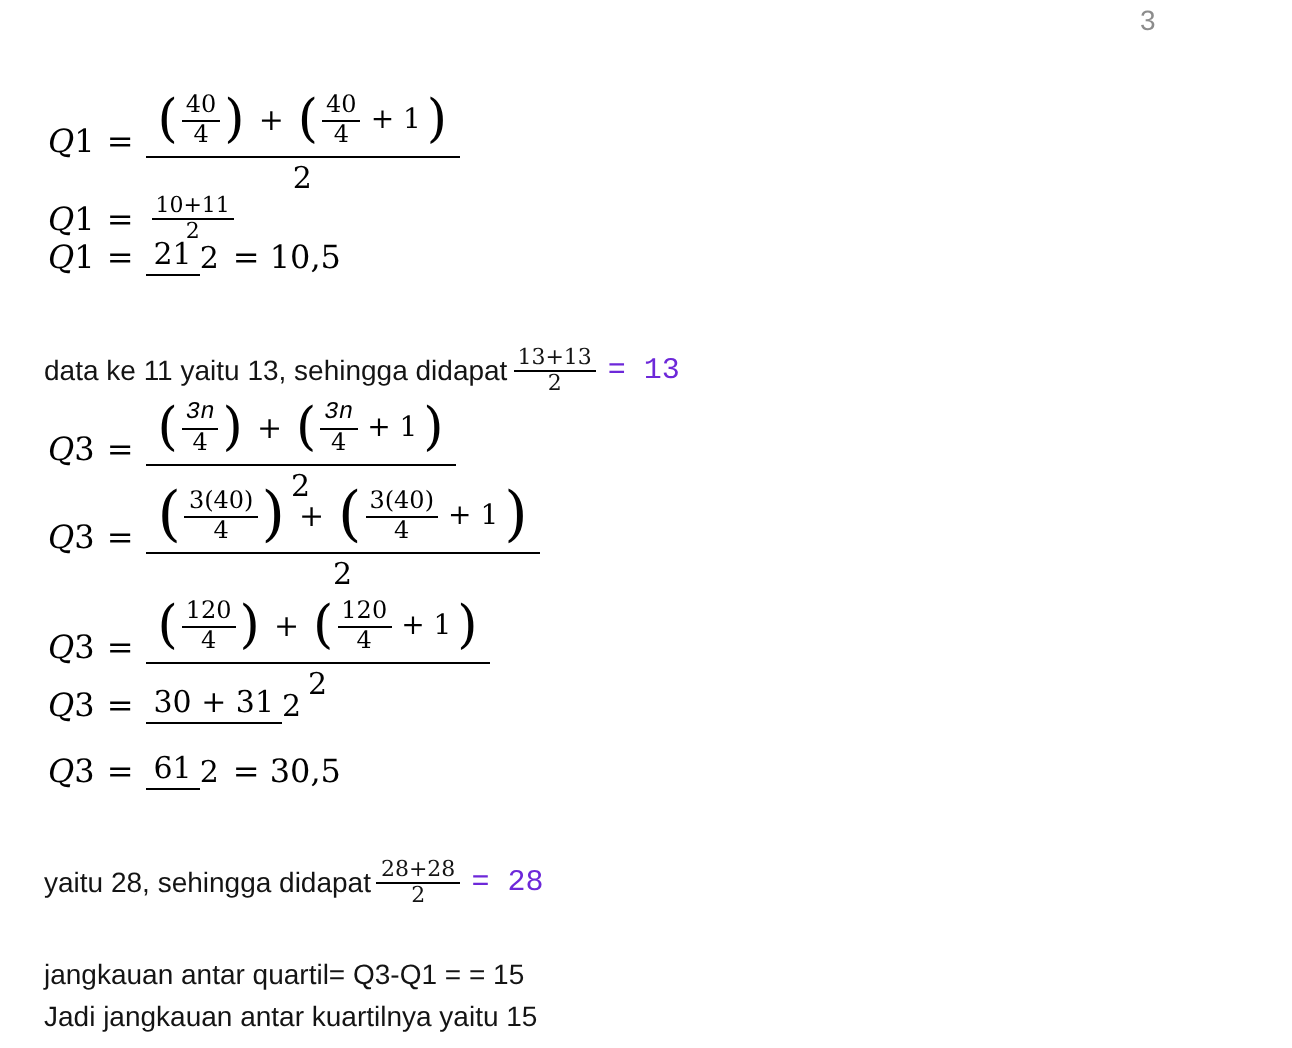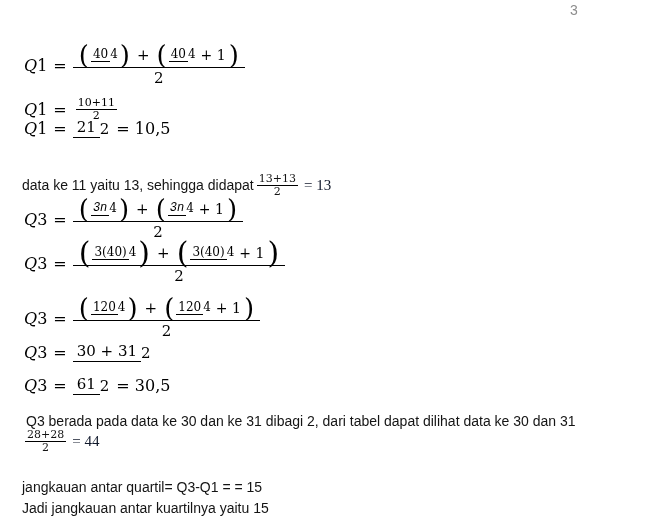--- a/index.html
+++ b/index.html
@@ -16,21 +16,21 @@
   .var { font-style:italic; }
   .eq { margin:0 6px; }
   .res { margin-left:7px; }
 
   
   .bigfrac { display:inline-flex; flex-direction:column; align-items:center; }
   .bnum { display:flex; align-items:center; border-bottom:1px solid #000; padding:2px 5px 3px; }
   .bden { font-size:15px; padding-top:1px; }
 
   
-  .ifrac { display:inline-flex; flex-direction:row; align-items:center;
+  .ifrac { display:inline-flex; flex-direction:column; align-items:center;
            font-size:12px; line-height:1.15; margin:0 1px; }
   .ifrac .n { border-bottom:1px solid #000; padding:0 2px; }
   .ifrac .d { padding-top:0px; }
 
   .bp { font-size:26px; line-height:0; padding:0 1px; font-weight:400; }
   #blk-q3b .bp { font-size:30px; }
   .plus { margin:0 6px; font-size:15px; }
   .suf { margin:0 2px 0 4px; font-size:14px; }
 
   
@@ -43,21 +43,21 @@
 
   
   .sfrac { display:inline-flex; flex-direction:column; align-items:center;
            font-family:"DejaVu Serif", serif; font-size:11px; line-height:1.1;
            vertical-align:middle; margin:0 3px; }
   .sfrac .n { border-bottom:1px solid #000; padding:0 2px; }
 
   
   .body { position:absolute; font-size:14px; color:#141414; line-height:19px;
           font-family:"Liberation Sans", sans-serif; white-space:nowrap; }
-  .mres { font-family:Liberation Serif, serif; font-size:15px; color:#0f172a; margin-left:3px; }
+  .mres { font-family:Liberation Mono, monospace; font-size:15px; color:#6d28d9; margin-left:3px; }
   .inlinemath { display:flex; align-items:center; }
 
   
   #blk-q1a { top:44px;  left:24px; }
   #blk-q1b { top:97px;  left:24px; }
   #blk-q1c { top:119px; left:24px; }
   #p1      { top:155px; left:22px; }
   #p2      { top:173px; left:22px; }
   #blk-q3a { top:198px; left:24px; }
   #blk-q3b { top:242px; left:24px; }
@@ -212,25 +212,25 @@
   <div class="mathline" id="blk-q3e">
     <span class="lhs"><span class="var" data-bind="math.q3e.v">Q</span><span data-bind="math.q3e.i">3</span></span>
     <span class="eq" data-bind="sym.eq">=</span>
     <span class="mfrac">
         <span class="n" data-bind="math.q3e.num">61</span>
         <span class="d" data-bind="math.q3e.den">2</span>
       </span>
     <span class="res" data-bind="math.q3e.res">= 30,5</span>
   </div>
 
-  <p class="body" id="p3" data-bind="text.q3_explain_1">Q3 berada pada data ke 30 dan ke 31 dibagi 2, dari tabel dapat dilihat data ke 30 dan 31</p>
   <p class="body inlinemath" id="p4">
+    <span data-bind="text.q3_explain_2">yaitu 28, sehingga didapat</span>
     <span class="sfrac">
         <span class="n" data-bind="math.q3f.num">28+28</span>
         <span class="d" data-bind="math.q3f.den">2</span>
       </span>
-    <span class="mres" data-bind="math.q3f.res">= 44</span>
+    <span class="mres" data-bind="math.q3f.res">= 28</span>
   </p>
 
   <p class="body" id="p5" data-bind="text.interquartile_line">jangkauan antar quartil= Q3-Q1 = = 15</p>
   <p class="body" id="p6" data-bind="text.conclusion_line">Jadi jangkauan antar kuartilnya yaitu 15</p>
 
 </div>
 
 </body></html>

